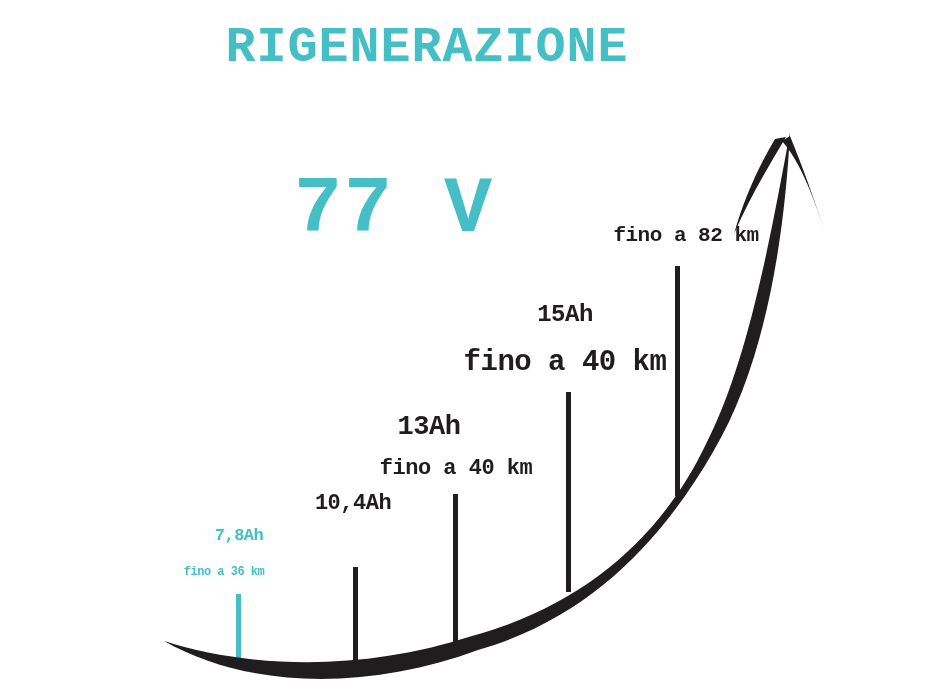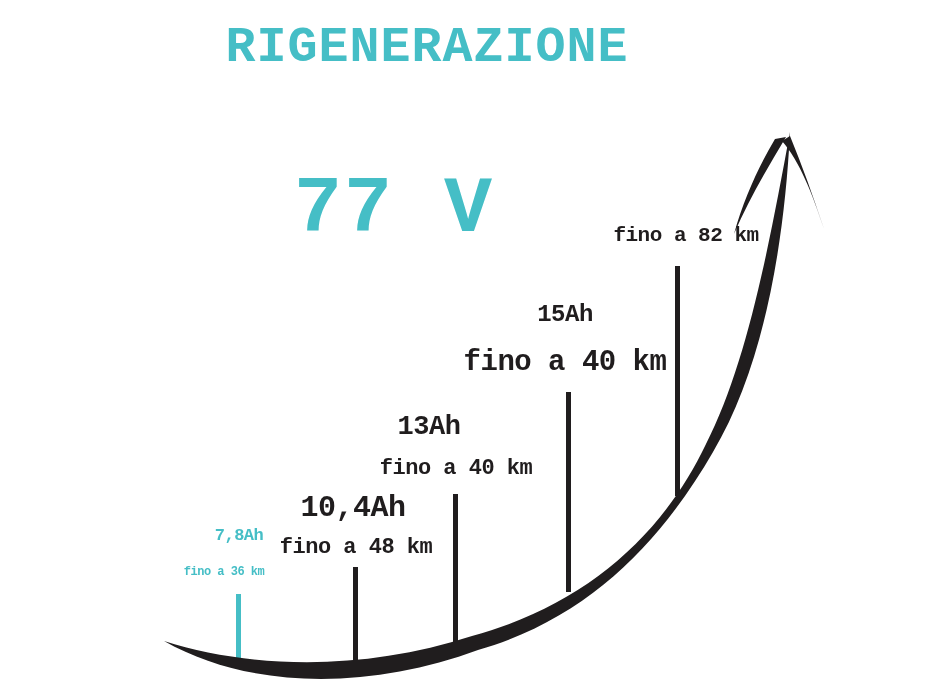--- a/index.html
+++ b/index.html
@@ -34,21 +34,21 @@
     color: var(--teal, #45bec6);
   }
 
   .lbl { font-weight: bold; color: var(--ink, #201d1e); letter-spacing: -0.5px; }
   .lbl.teal { color: var(--teal, #45bec6); }
 
   
   .cap-1 { left: 239px; top: 527px; font-size: 17px; }
   .rng-1 { left: 224px; top: 566px; font-size: 12px; }
   
-  .cap-2 { left: 353px; top: 493px; font-size: 30px; }
+  .cap-2 { left: 353px; top: 493px; font-size: 22px; }
   .rng-2 { left: 356px; top: 537px; font-size: 22px; }
   
   .cap-3 { left: 429px; top: 414px; font-size: 27px; }
   .rng-3 { left: 456px; top: 458px; font-size: 22px; }
   
   .cap-4 { left: 565px; top: 303px; font-size: 24px; }
   .rng-4 { left: 565px; top: 348px; font-size: 29px; }
   
   .cap-5 { left: 657px; top: 163px; font-size: 31px; }
   .rng-5 { left: 657px; top: 225px; font-size: 21px; margin-left: 29px; }
@@ -83,21 +83,20 @@
     <path class="ink-fill" d="M 790 136 C 802 165, 813 196, 824 229 C 812 193, 800 162, 782 141 Z"></path>
   </svg>
 
   <div class="abs centered title-main">RIGENERAZIONE</div>
   <div class="abs centered title-volt">77 V</div>
 
   <div class="abs centered lbl teal cap-1">7,8Ah</div>
   <div class="abs centered lbl teal rng-1">fino a 36 km</div>
 
   <div class="abs centered lbl cap-2">10,4Ah</div>
-  <div class="abs centered lbl rng-2">fino a 48 km</div>
 
   <div class="abs centered lbl cap-3">13Ah</div>
   <div class="abs centered lbl rng-3">fino a 40 km</div>
 
   <div class="abs centered lbl cap-4">15Ah</div>
   <div class="abs centered lbl rng-4">fino a 40 km</div>
 
   <div class="abs centered lbl rng-5">fino a 82 km</div>
 
 </div>

